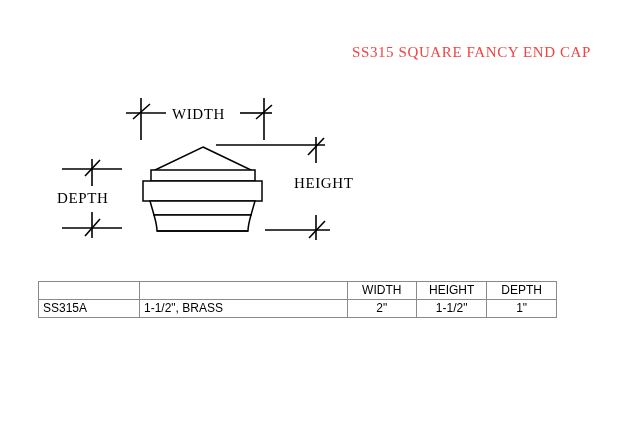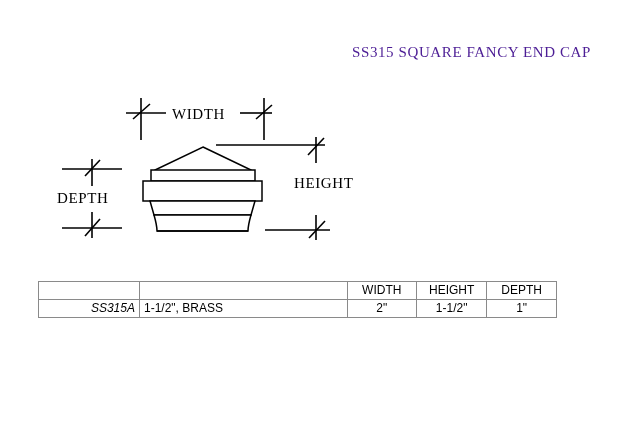--- a/index.html
+++ b/index.html
@@ -27,21 +27,21 @@
 
   
   #title {
     position: absolute;
     left: 352px;
     top: 44px;
     font-family: "Liberation Serif", "DejaVu Serif", serif;
     font-size: 15px;
     letter-spacing: 0.6px;
     white-space: nowrap;
-    color: #4c1d95;
+    color: #ef4444;
   }
 
   
   #drawing {
     position: absolute;
     left: 0;
     top: 0;
     width: 637px;
     height: 275px;
   }
@@ -65,21 +65,21 @@
     color: #000000;
   }
   #spec-table td, #spec-table th {
     border: 1px solid #8a8a8a;
     padding: 1px 4px;
     font-weight: normal;
     height: 15px;
     line-height: 15px;
     background: #ffffff;
   }
-  .col-code   { width: 100px; text-align: right;   padding-left: 5px; font-style: italic; }
+  .col-code   { width: 100px; text-align: left;   padding-left: 5px; }
   .col-desc   { width: 225px; text-align: left;   padding-left: 5px; }
   .col-num    { width: 64px;  text-align: center; }
   .hdr-blank  { border-bottom: 1px solid #8a8a8a; }
   .hdr-cell   { text-align: center; }
 </style>
 </head>
 <body>
 
 <div id="page">
 

